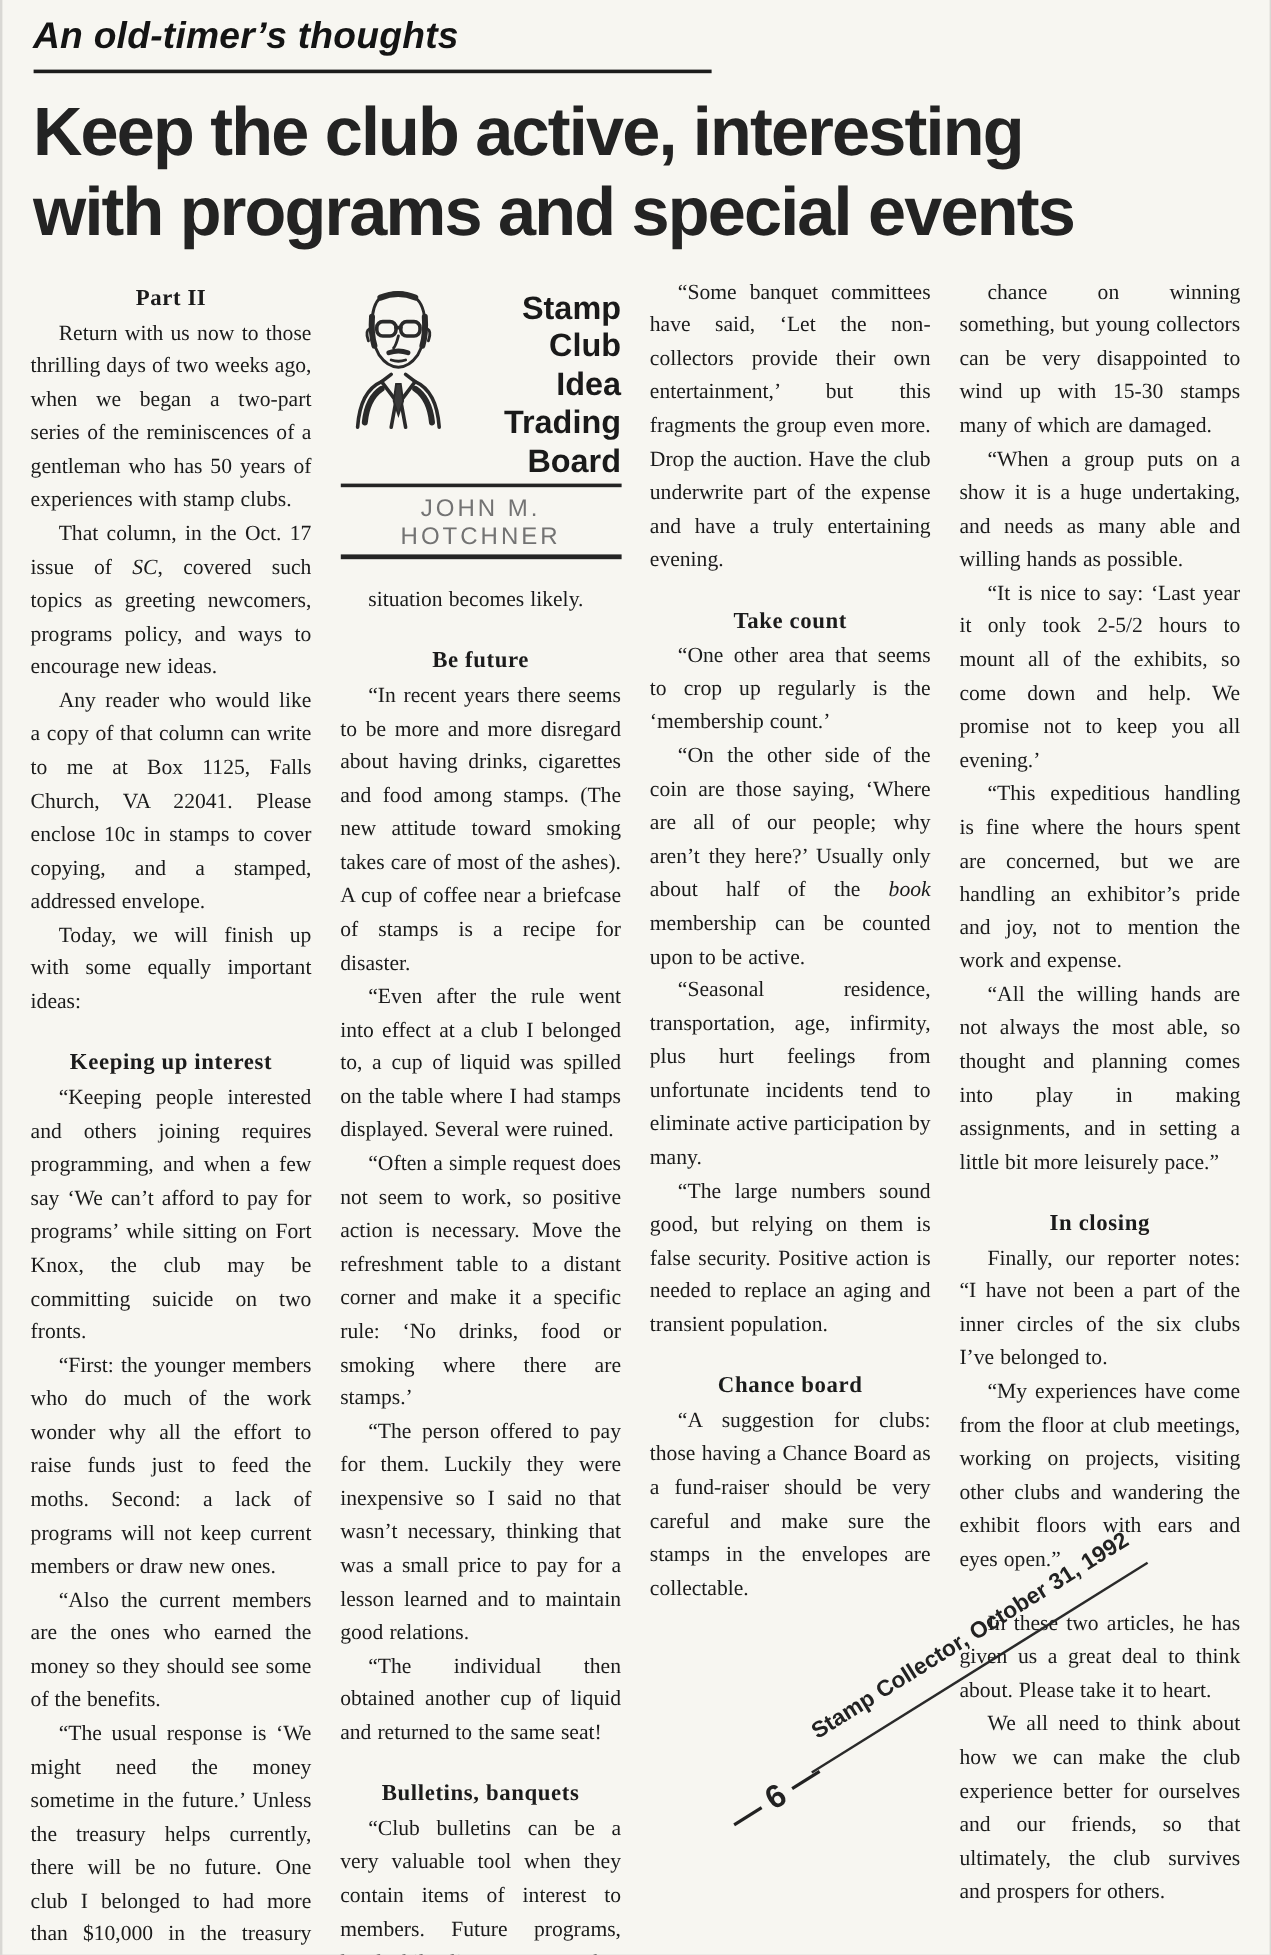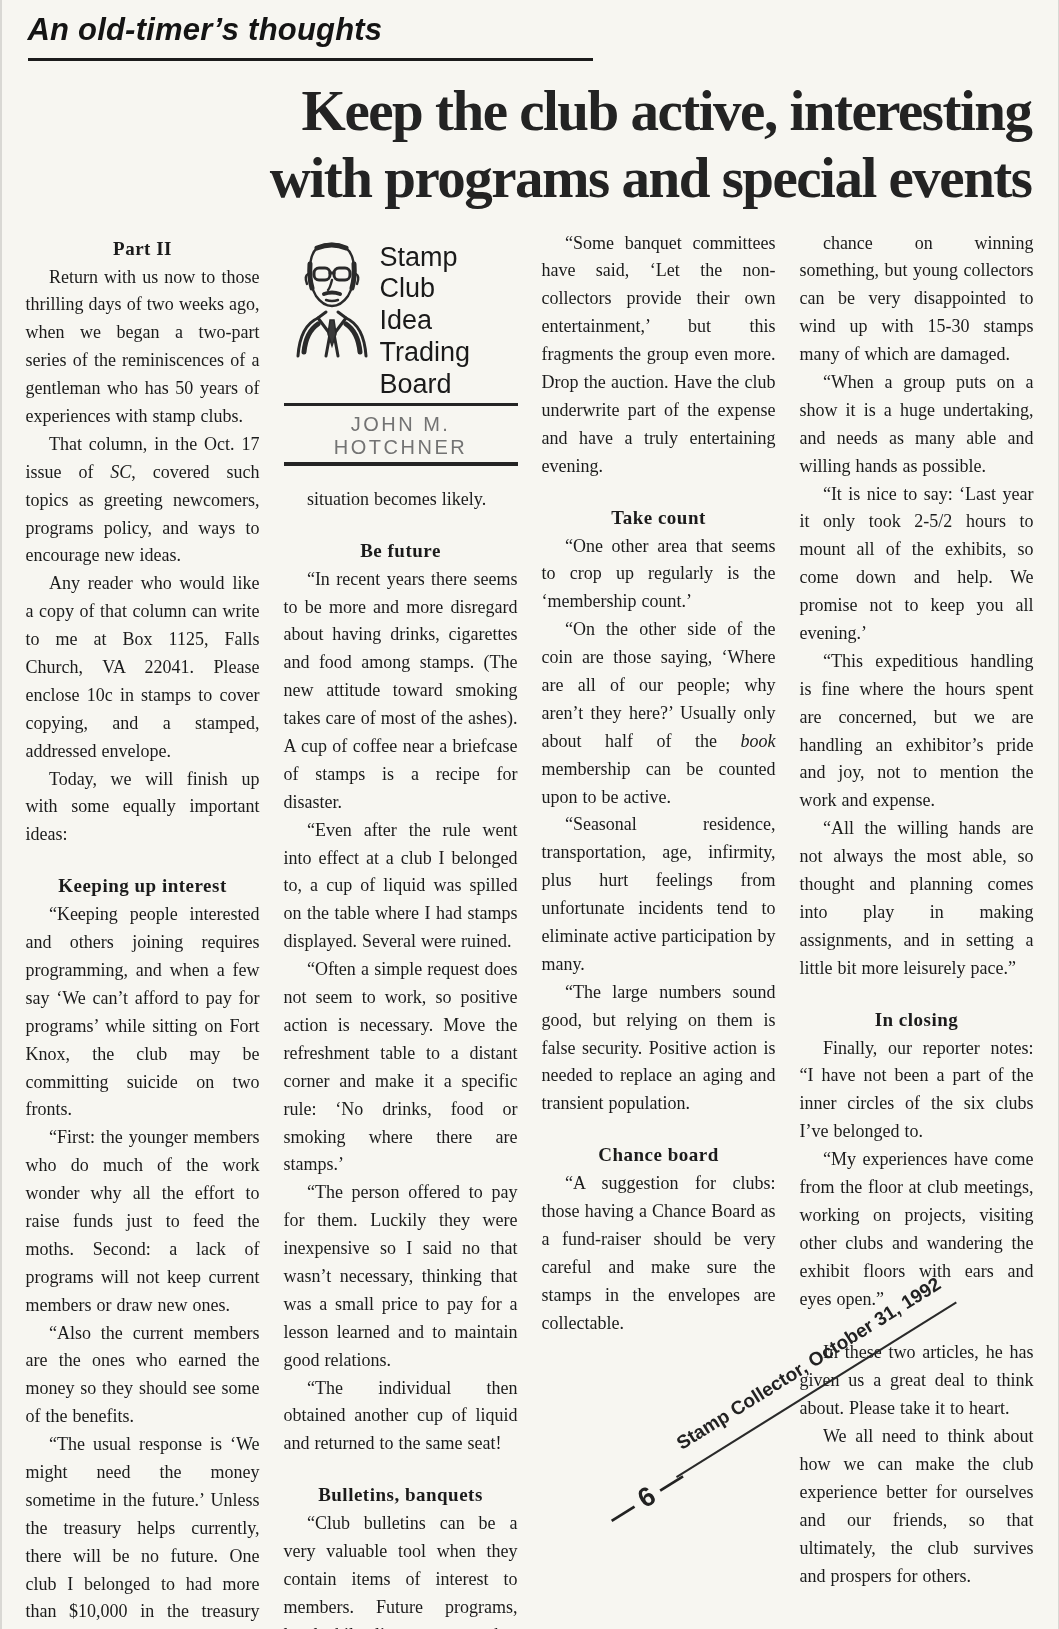--- a/index.html
+++ b/index.html
@@ -19,27 +19,26 @@
     border-bottom:3px solid #1c1c1c;
     padding-bottom:10px;
   }
   .kicker {
     font-family:"Liberation Sans", sans-serif;
     font-weight:bold; font-style:italic;
     font-size:31px; color:#141414;
     letter-spacing:0.2px;
   }
   .headline {
-    font-family:Liberation Serif, serif;
+    font-family:Liberation Sans, sans-serif;
     font-weight:bold;
     font-size:57px; line-height:1.18;
     letter-spacing:-1.5px;
     color:#232323;
     margin:16px 0 10px 0;
-    text-align:right;
   }
   .headline div { white-space:nowrap; }
   
   .columns {
     display:grid;
     grid-template-columns:repeat(4, 1fr);
     column-gap:24px;
     padding:8px 24px 0 24px;
     align-items:start;
   }
@@ -58,22 +57,23 @@
     letter-spacing:0.5px;
   }
   .column > .col-heading:first-child { margin-top:8px; }
   .spacer { height:26px; }
   
   .logo-block { margin:4px 0 20px 0; }
   .logo-top { display:flex; align-items:flex-start; }
   .portrait { width:96px; height:124px; flex:none; }
   .logo-title {
     flex:1;
-    font-family:"Liberation Sans", sans-serif;
-    font-weight:normal;
+    text-align:right;
+    font-family:"Liberation Sans", sans-serif;
+    font-weight:bold;
     font-size:27px; line-height:1.18;
     color:#1a1a1a;
     padding-top:8px;
   }
   .logo-rule-thin { border-top:3px solid #242424; margin-top:2px; }
   .byline {
     font-family:"Liberation Sans", sans-serif;
     font-size:20px; letter-spacing:2.5px;
     text-align:center;
     color:#737373;

